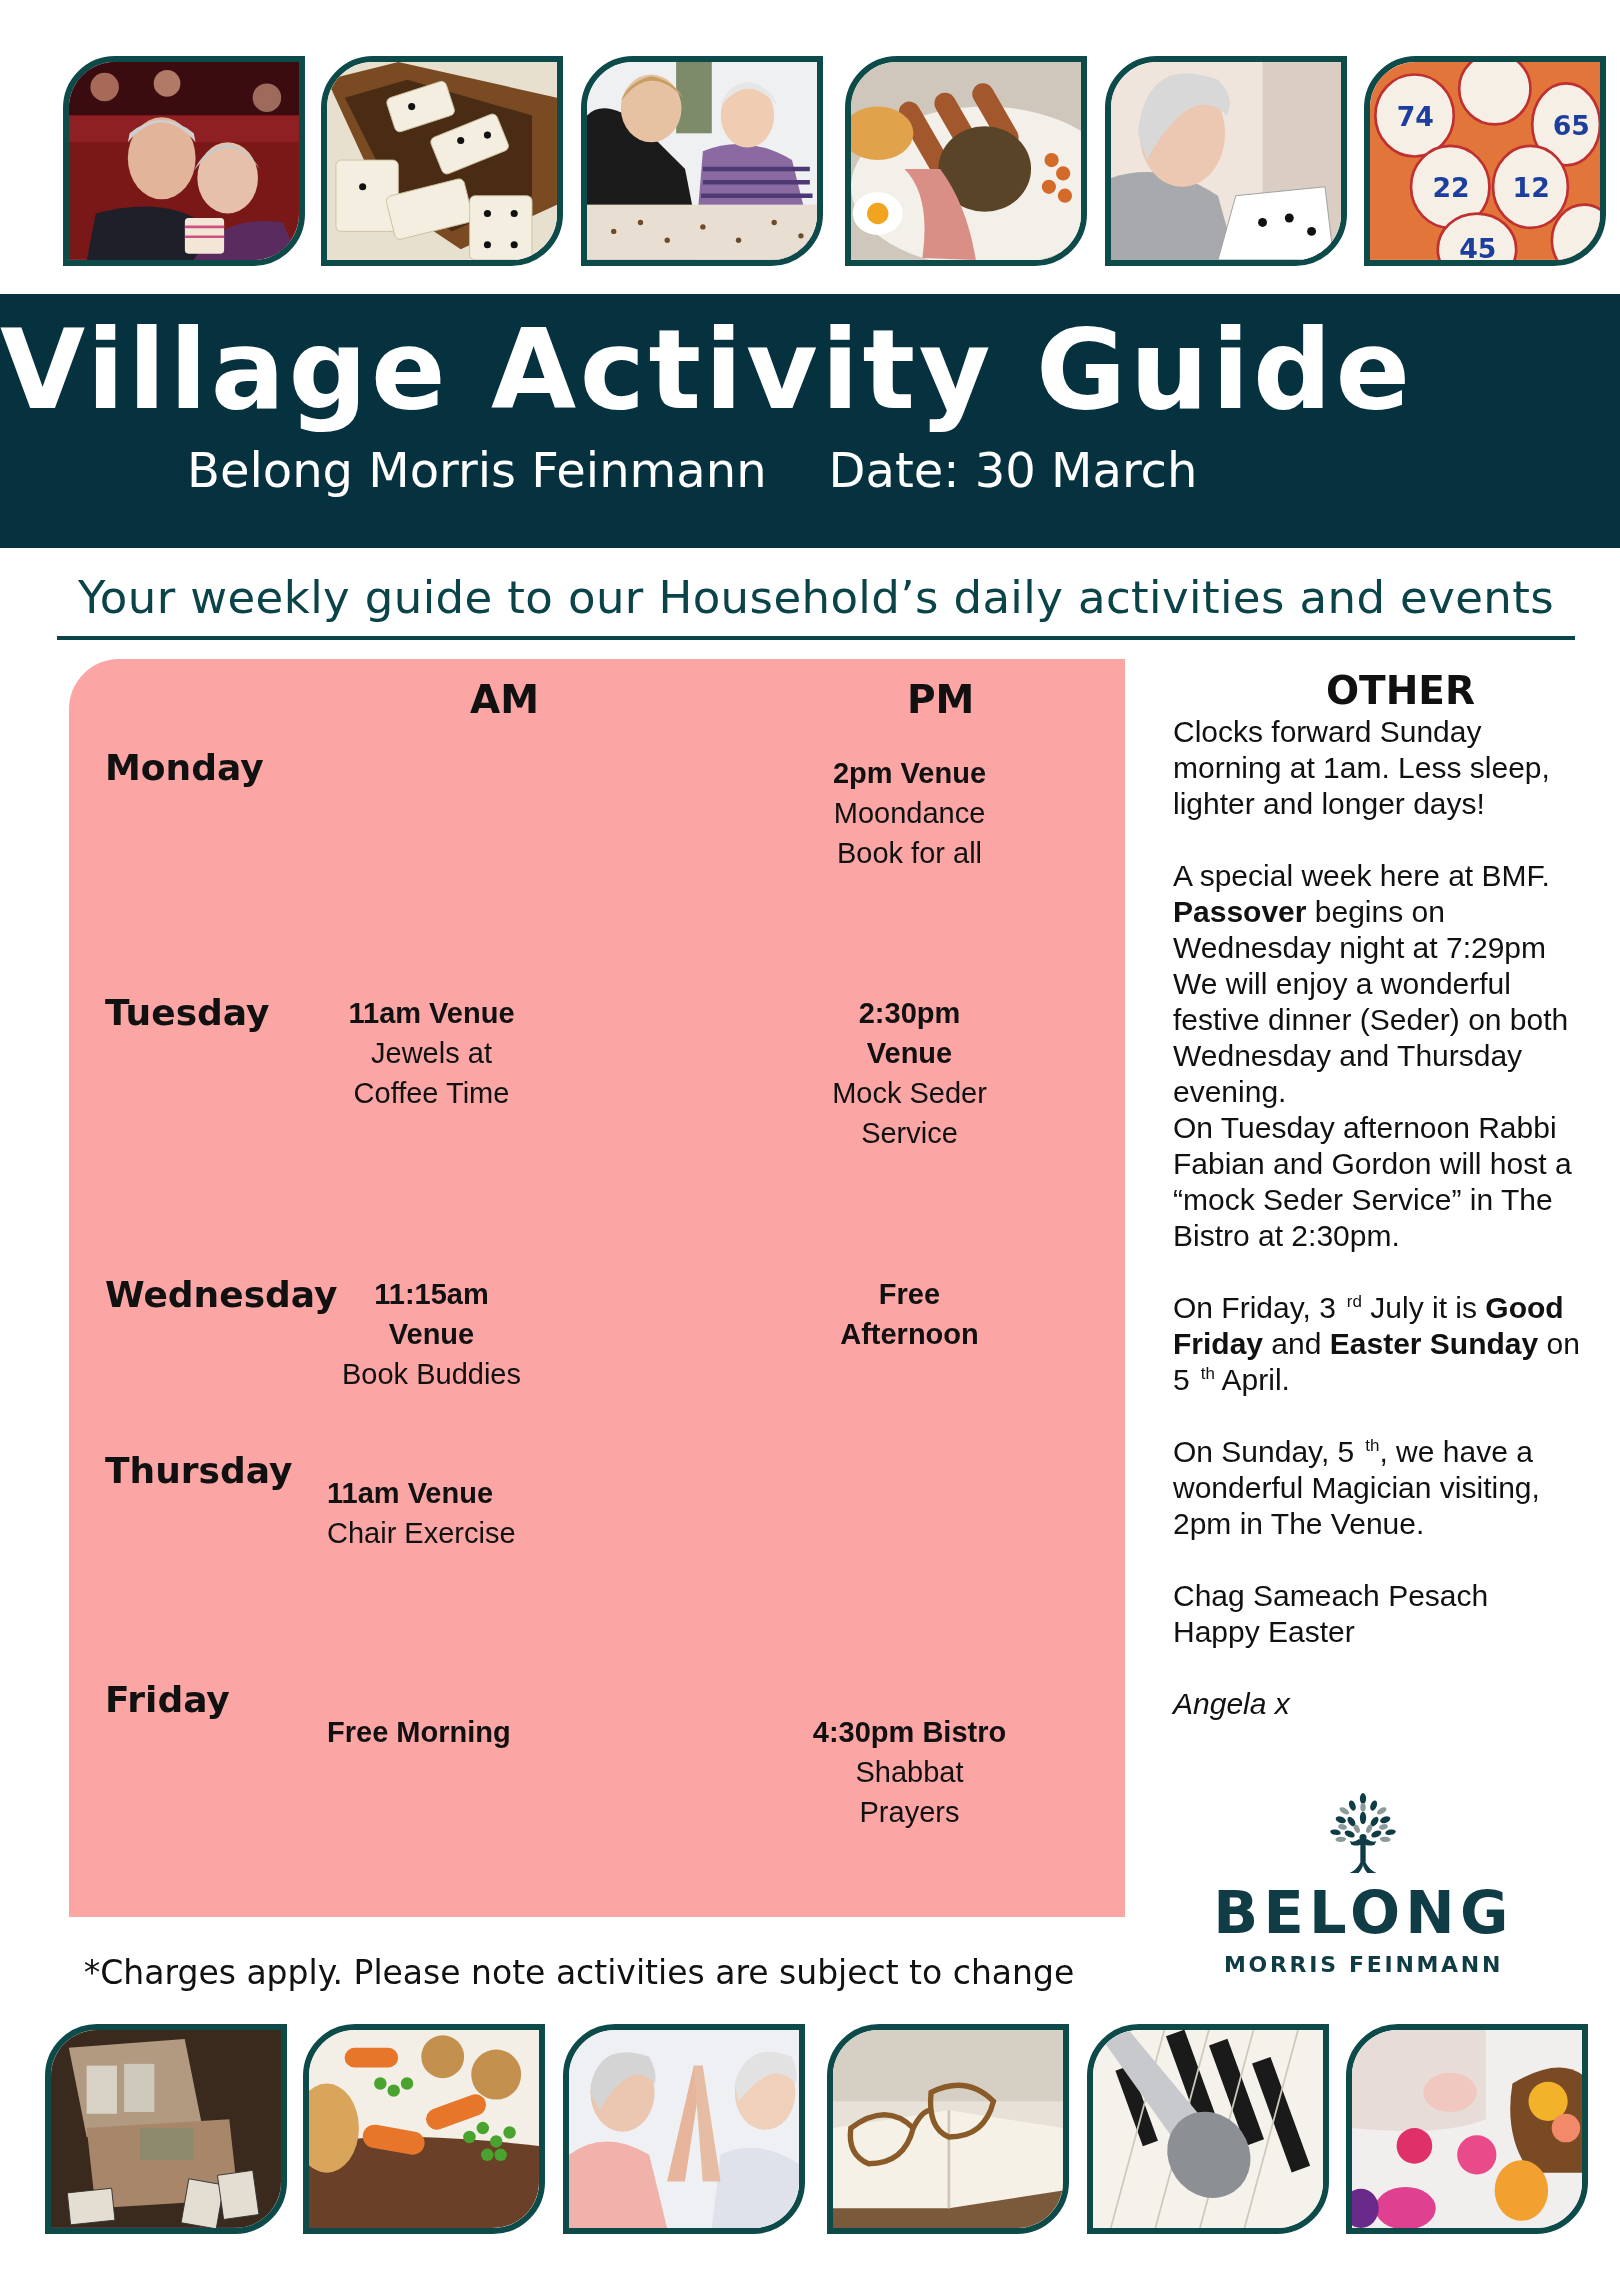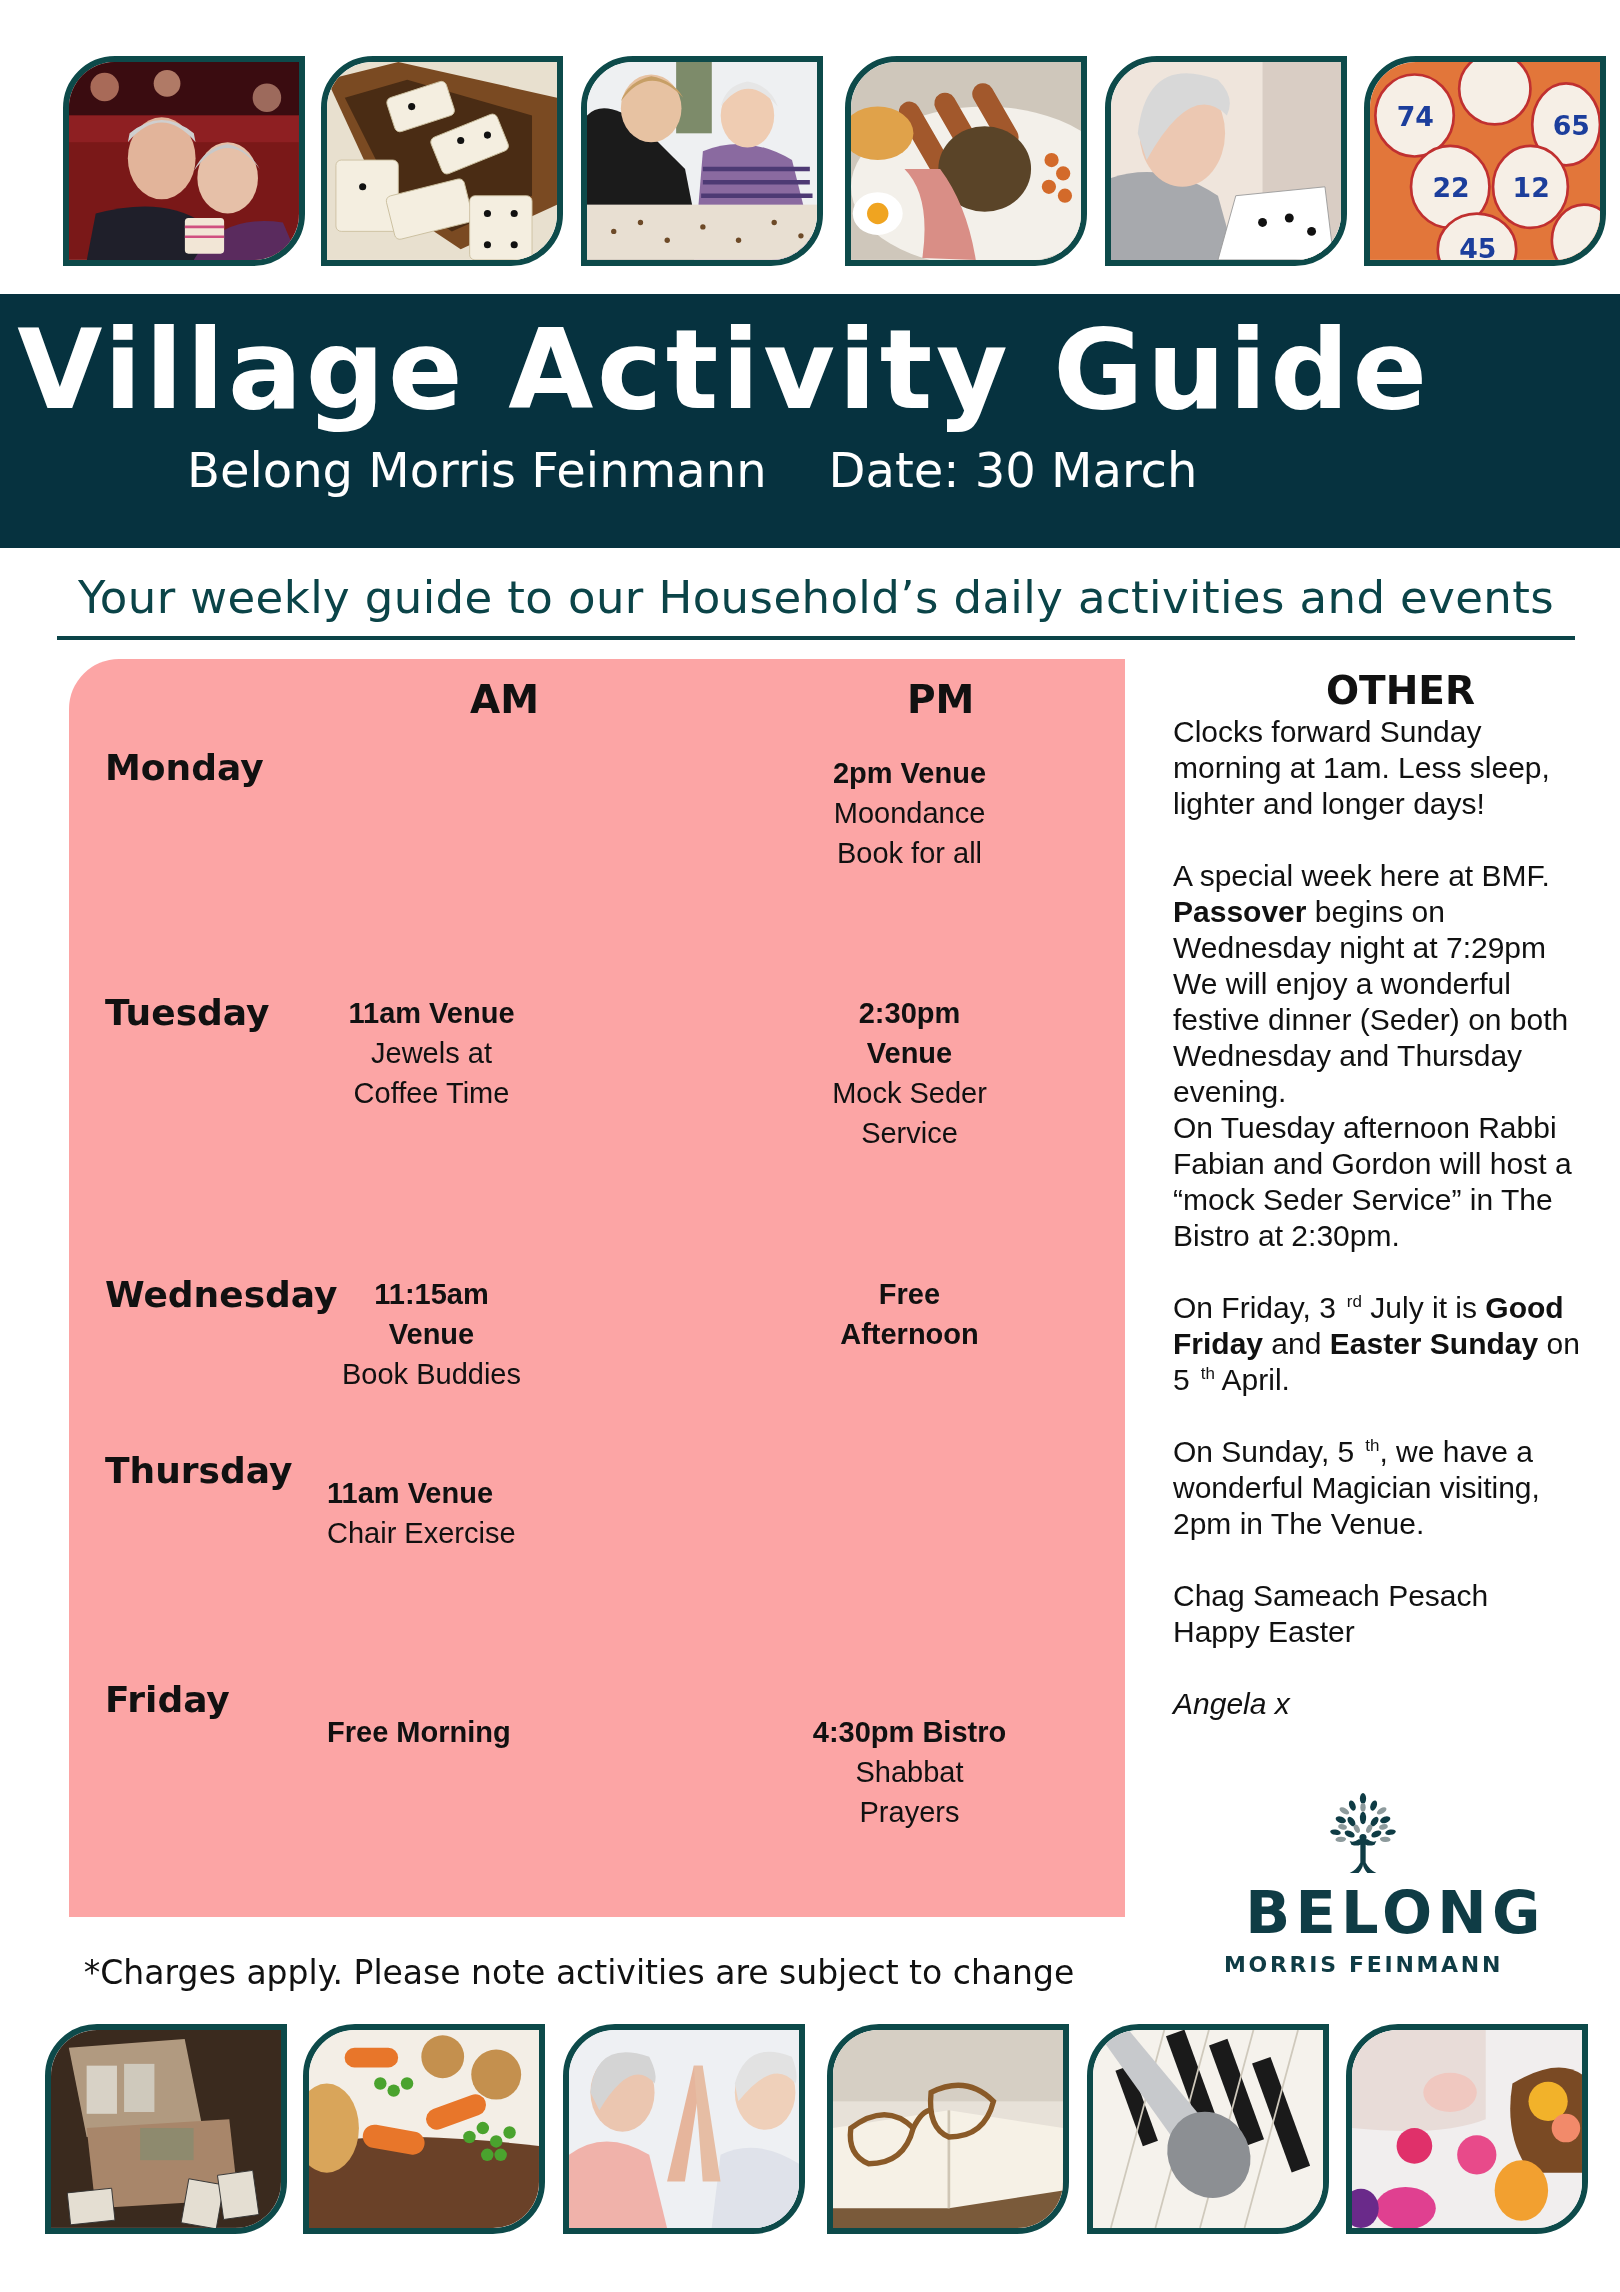--- a/index.html
+++ b/index.html
@@ -14,21 +14,21 @@
     position: absolute; top: 0; width: 242px; height: 210px;
     border: 6.2px solid #0d4a4a;
     border-radius: 52px 0 52px 0;
     overflow: hidden;
   }
   .frame .ph { position: absolute; inset: 0; }
 
   
   .banner { position: absolute; left: 0; top: 294px; width: 1620px; height: 254px; background: #06323f; }
   .banner .title {
-    position: absolute; left: 0; width: 1448px; top: 9px; text-align: center;
+    position: absolute; left: 0; width: 1448px; top: 9px; text-align: left;
     font-family: "DejaVu Sans", sans-serif; font-weight: bold; color: #ffffff;
     font-size: 110px; letter-spacing: 3.6px; line-height: 134px;
   }
   .banner .subtitle {
     position: absolute; left: 187px; top: 132px; color: #ffffff;
     font-family: "DejaVu Sans", sans-serif; font-size: 48px; line-height: 89px; white-space: pre;
   }
   .banner .subtitle .gap { display: inline-block; width: 62px; }
 
   .tagline {
@@ -58,21 +58,21 @@
   
   .other { position: absolute; left: 1173px; top: 668px; width: 419px; font-size: 30px; line-height: 36px; color: #111; }
   .other h2 { text-align: center; font-family: "DejaVu Sans", sans-serif; font-size: 39px; font-weight: bold; line-height: 46px; margin-bottom: 0; padding-left: 36px; }
   .other p { margin-bottom: 36px; }
   .other p.tight { margin-bottom: 36px; }
   .other sup { font-size: 17px; vertical-align: 10.7px; line-height: 0; padding-left: 11px; }
   .other .sig { font-style: italic; }
 
   
   .logo { position: absolute; left: 1212px; top: 1793px; width: 303px; height: 196px; }
-  .logo .word { position: absolute; left: 0; width: 303px; top: 89px; text-align: center; color: #0f3c45; font-family: "DejaVu Sans", sans-serif; font-weight: bold; font-size: 59px; letter-spacing: 5.3px; line-height: 62px; margin-left: 32px; }
+  .logo .word { position: absolute; left: 0; width: 303px; top: 89px; text-align: center; color: #0f3c45; font-family: "DejaVu Sans", sans-serif; font-weight: bold; font-size: 59px; letter-spacing: 5.3px; line-height: 62px; }
   .logo .sub { position: absolute; left: 0; width: 303px; top: 159px; text-align: center; color: #0f3c45; font-family: "DejaVu Sans", sans-serif; font-weight: bold; font-size: 22px; letter-spacing: 2.7px; }
 
   .footnote { position: absolute; left: 80px; top: 1950px; width: 998px; text-align: center; font-family: "DejaVu Sans", sans-serif; font-size: 33px; color: #111; line-height: 45px; }
 </style>
 </head>
 <body>
 
 <div class="photo-row top">
   <div class="frame" style="left:45px">
     <svg class="ph" viewBox="0 0 258 222" preserveAspectRatio="none">

